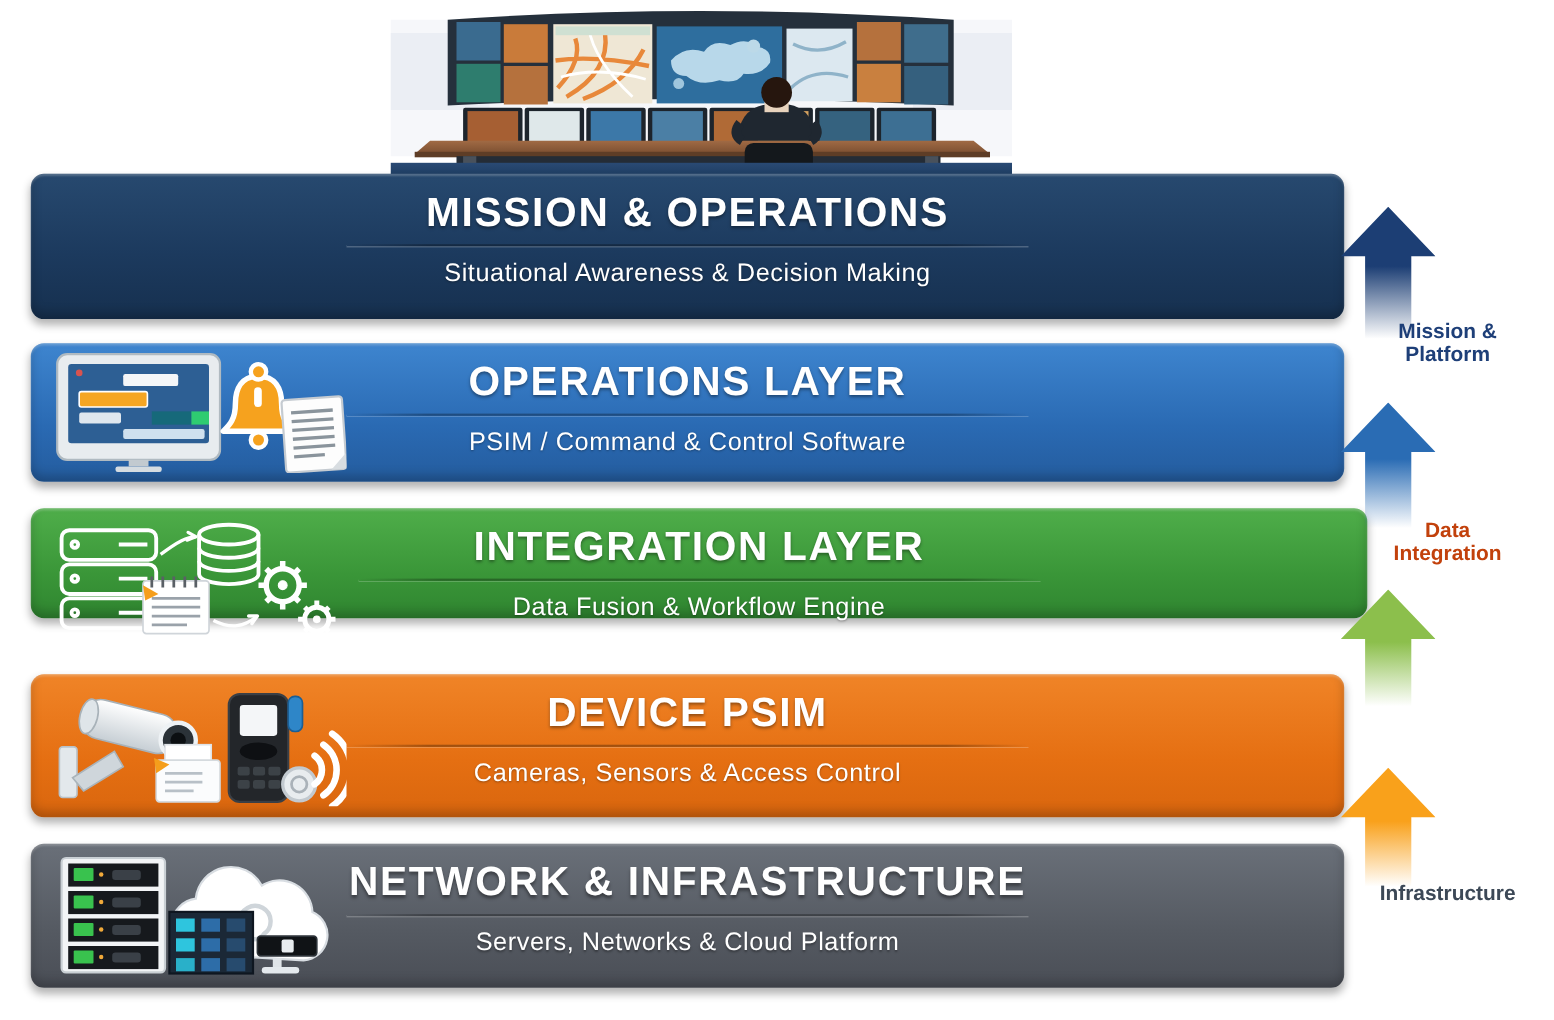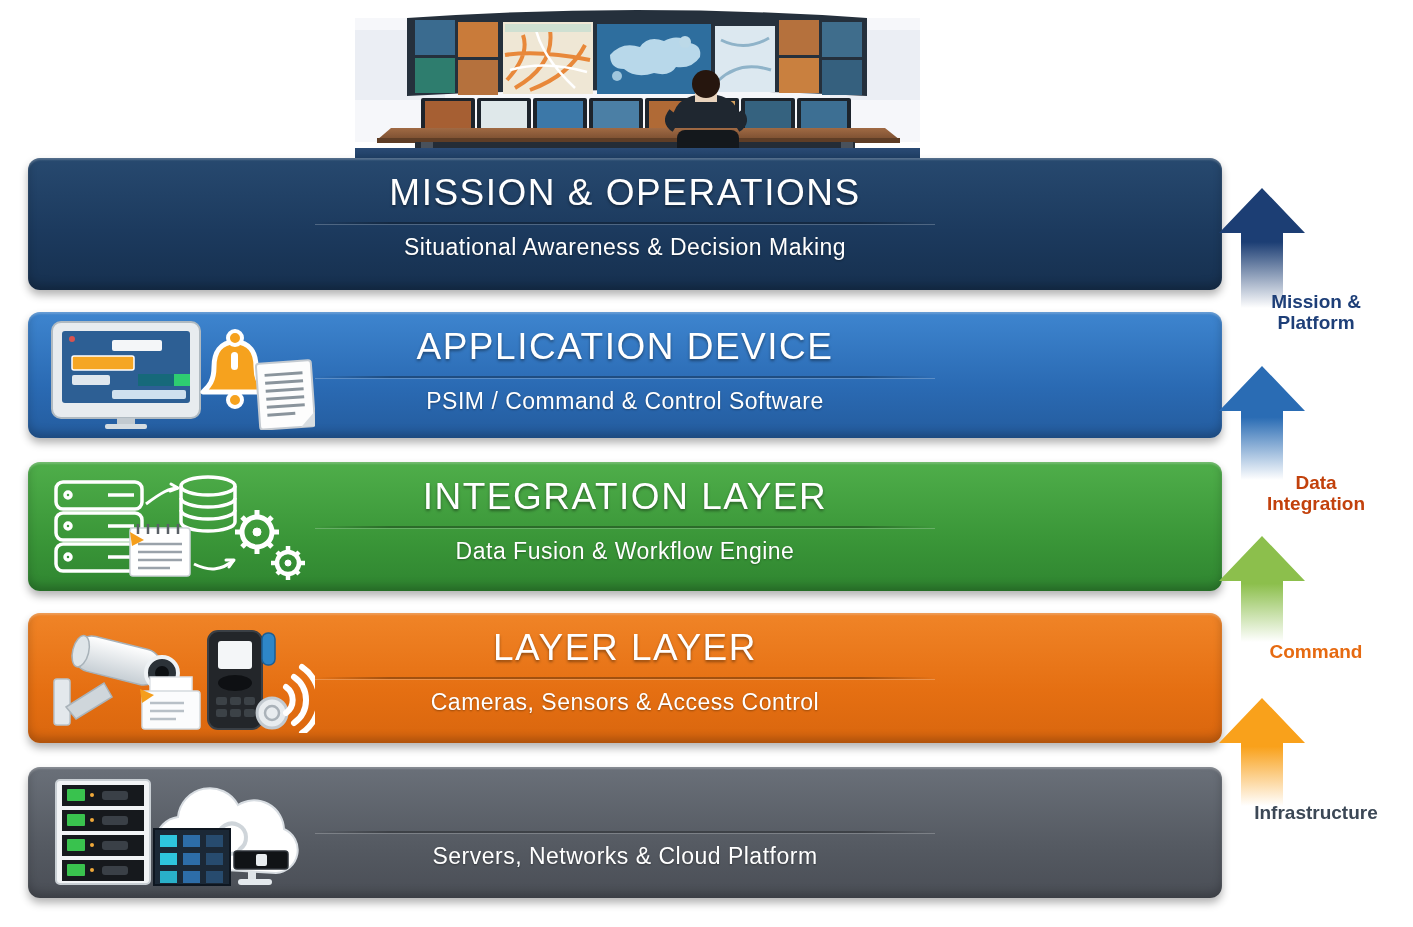--- a/index.html
+++ b/index.html
@@ -7,37 +7,37 @@
     position:relative;width:1413px;height:927px;background:#ffffff;overflow:hidden;
     font-family:"Liberation Sans",sans-serif;
   }
   
   .bar{
     position:absolute;left:28px;width:1194px;border-radius:12px;
     box-shadow:0 5px 8px rgba(0,0,0,.30), inset 0 2px 2px rgba(255,255,255,.22), inset 0 -5px 10px rgba(0,0,0,.22);
   }
   .bar-title{
     position:absolute;left:0;right:0;top:14px;text-align:center;
-    color:#ffffff;font-size:37px;font-weight:normal;letter-spacing:1.5px;
+    color:#ffffff;font-size:37px;font-weight:bold;letter-spacing:1.5px;
     text-shadow:0 2px 3px rgba(0,0,0,.40);
   }
   .bar-divider{
     position:absolute;left:50%;top:64px;width:620px;height:2px;transform:translateX(-50%);
     background:linear-gradient(90deg,rgba(0,0,0,0),rgba(0,0,0,.30) 12%,rgba(0,0,0,.30) 88%,rgba(0,0,0,0));
     box-shadow:0 1px 0 rgba(255,255,255,.22);
   }
   .bar-subtitle{
     position:absolute;left:0;right:0;top:76px;text-align:center;
     color:#ffffff;font-size:23px;font-weight:normal;letter-spacing:.5px;
     text-shadow:0 1px 2px rgba(0,0,0,.35);
   }
   .bar-icons{position:absolute;left:22px;top:8px;}
   .bar-mission    {top:158px;height:132px;background:linear-gradient(180deg,#27496f 0%,#1c3a5e 55%,#16304f 100%);}
   .bar-application{top:312px;height:126px;background:linear-gradient(180deg,#3e85cf 0%,#2a6ab3 60%,#245c9e 100%);}
-  .bar-integration{top:462px;height:129px;background:linear-gradient(180deg,#4fae4a 0%,#3a9638 60%,#2f8530 100%);}
+  .bar-integration{top:462px;height:100px;background:linear-gradient(180deg,#4fae4a 0%,#3a9638 60%,#2f8530 100%);padding-left:21px;}
   .bar-device     {top:613px;height:130px;background:linear-gradient(180deg,#f08427 0%,#e56f12 60%,#d9660e 100%);}
   .bar-network    {top:767px;height:131px;background:linear-gradient(180deg,#6a7079 0%,#555a62 60%,#4a4e56 100%);}
   
   .flow{position:absolute;left:1215px;top:155px;width:198px;height:760px;}
   .flow-arrow{position:absolute;left:4px;width:86px;}
   .flow-label{
     position:absolute;left:6px;width:190px;text-align:center;
     font-weight:bold;font-size:19px;line-height:1.1;letter-spacing:0;
   }
   .fl-0{top:137px;color:#1e3f78;}
@@ -183,21 +183,21 @@
         <g stroke="#8a949c" stroke-width="3">
           <line x1="216" y1="54" x2="254" y2="54"></line>
             <line x1="216" y1="62" x2="254" y2="62"></line>
           <line x1="216" y1="70" x2="254" y2="70"></line>
             <line x1="216" y1="78" x2="254" y2="78"></line>
           <line x1="216" y1="86" x2="254" y2="86"></line>
             <line x1="216" y1="94" x2="244" y2="94"></line>
         </g>
       </g>
     </svg>
-    <div class="bar-title">APPLICATION DEVICE</div>
+    <div class="bar-title">OPERATIONS LAYER</div>
     <div class="bar-divider"></div>
     <div class="bar-subtitle">PSIM / Command &amp; Control Software</div>
   </div>
 
   <div class="bar bar-integration">
     <svg class="bar-icons" width="265" height="112" viewBox="0 0 265 112">
 
       <g fill="none" stroke="#ffffff" stroke-width="3.5">
         <rect x="6" y="12" width="86" height="27" rx="7"></rect>
         <rect x="6" y="43" width="86" height="27" rx="7"></rect>
@@ -325,21 +325,21 @@
         <circle cx="222" cy="92" r="15" fill="#e8ecef" stroke="#c2c9cf" stroke-width="3"></circle>
         <circle cx="222" cy="92" r="7" fill="none" stroke="#aab2b9" stroke-width="2.5"></circle>
       </g>
 
       <g stroke="#ffffff" stroke-width="6" fill="none" stroke-linecap="round">
         <path d="M236 66 a16 16 0 0 1 0 26"></path>
         <path d="M244 56 a28 28 0 0 1 0 46"></path>
         <path d="M252 46 a40 40 0 0 1 0 66"></path>
       </g>
     </svg>
-    <div class="bar-title">LAYER LAYER</div>
+    <div class="bar-title">DEVICE PSIM</div>
     <div class="bar-divider"></div>
     <div class="bar-subtitle">Cameras, Sensors &amp; Access Control</div>
   </div>
 
   <div class="bar bar-network">
     <svg class="bar-icons" width="265" height="114" viewBox="0 0 265 114">
 
       <g>
         <path d="M122 92 a26 26 0 0 1 6 -50 a32 32 0 0 1 60 -12 a30 30 0 0 1 46 24 a23 23 0 0 1 -8 44 z" fill="#ffffff" stroke="#d8dde2" stroke-width="2"></path>
         <path d="M168 62 a14 14 0 1 1 22 12 a10 10 0 0 1 -18 -2" fill="none" stroke="#cfd5da" stroke-width="4"></path>
@@ -388,20 +388,21 @@
         </g>
       </g>
 
       <g>
         <rect x="184" y="76" width="54" height="18" rx="3" fill="#101316" stroke="#2c3238" stroke-width="1.5"></rect>
         <rect x="206" y="79" width="11" height="12" rx="2" fill="#e8ecef"></rect>
         <rect x="198" y="96" width="8" height="10" fill="#dfe4e8"></rect>
         <rect x="188" y="104" width="34" height="6" rx="3" fill="#e4e9ed"></rect>
       </g>
     </svg>
+    <div class="bar-title">NETWORK &amp; INFRASTRUCTURE</div>
     <div class="bar-divider"></div>
     <div class="bar-subtitle">Servers, Networks &amp; Cloud Platform</div>
   </div>
 
   <div class="flow">
     <svg class="flow-arrow fa-0" width="86" height="120" viewBox="0 0 86 120">
       <defs>
           <linearGradient id="ag0" x1="0" y1="0" x2="0" y2="1">
         <stop offset="0" stop-color="#1c3e74"></stop>
             <stop offset=".45" stop-color="#1c3e74"></stop>
@@ -434,21 +435,20 @@
       <defs>
           <linearGradient id="ag2" x1="0" y1="0" x2="0" y2="1">
         <stop offset="0" stop-color="#8cbf4c"></stop>
             <stop offset=".45" stop-color="#8cbf4c"></stop>
             <stop offset="1" stop-color="#8cbf4c" stop-opacity="0"></stop>
       </linearGradient>
         </defs>
       <polygon points="43,0 86,45 64,45 64,106 22,106 22,45 0,45" fill="url(#ag2)"></polygon>
     </svg>
     <div class="flow-label fl-2">
-      <div>Command</div>
     </div>
 
     <svg class="flow-arrow fa-3" width="86" height="108" viewBox="0 0 86 108">
       <defs>
           <linearGradient id="ag3" x1="0" y1="0" x2="0" y2="1">
         <stop offset="0" stop-color="#f9a11b"></stop>
             <stop offset=".45" stop-color="#f9a11b"></stop>
             <stop offset="1" stop-color="#f9a11b" stop-opacity="0"></stop>
       </linearGradient>
         </defs>

